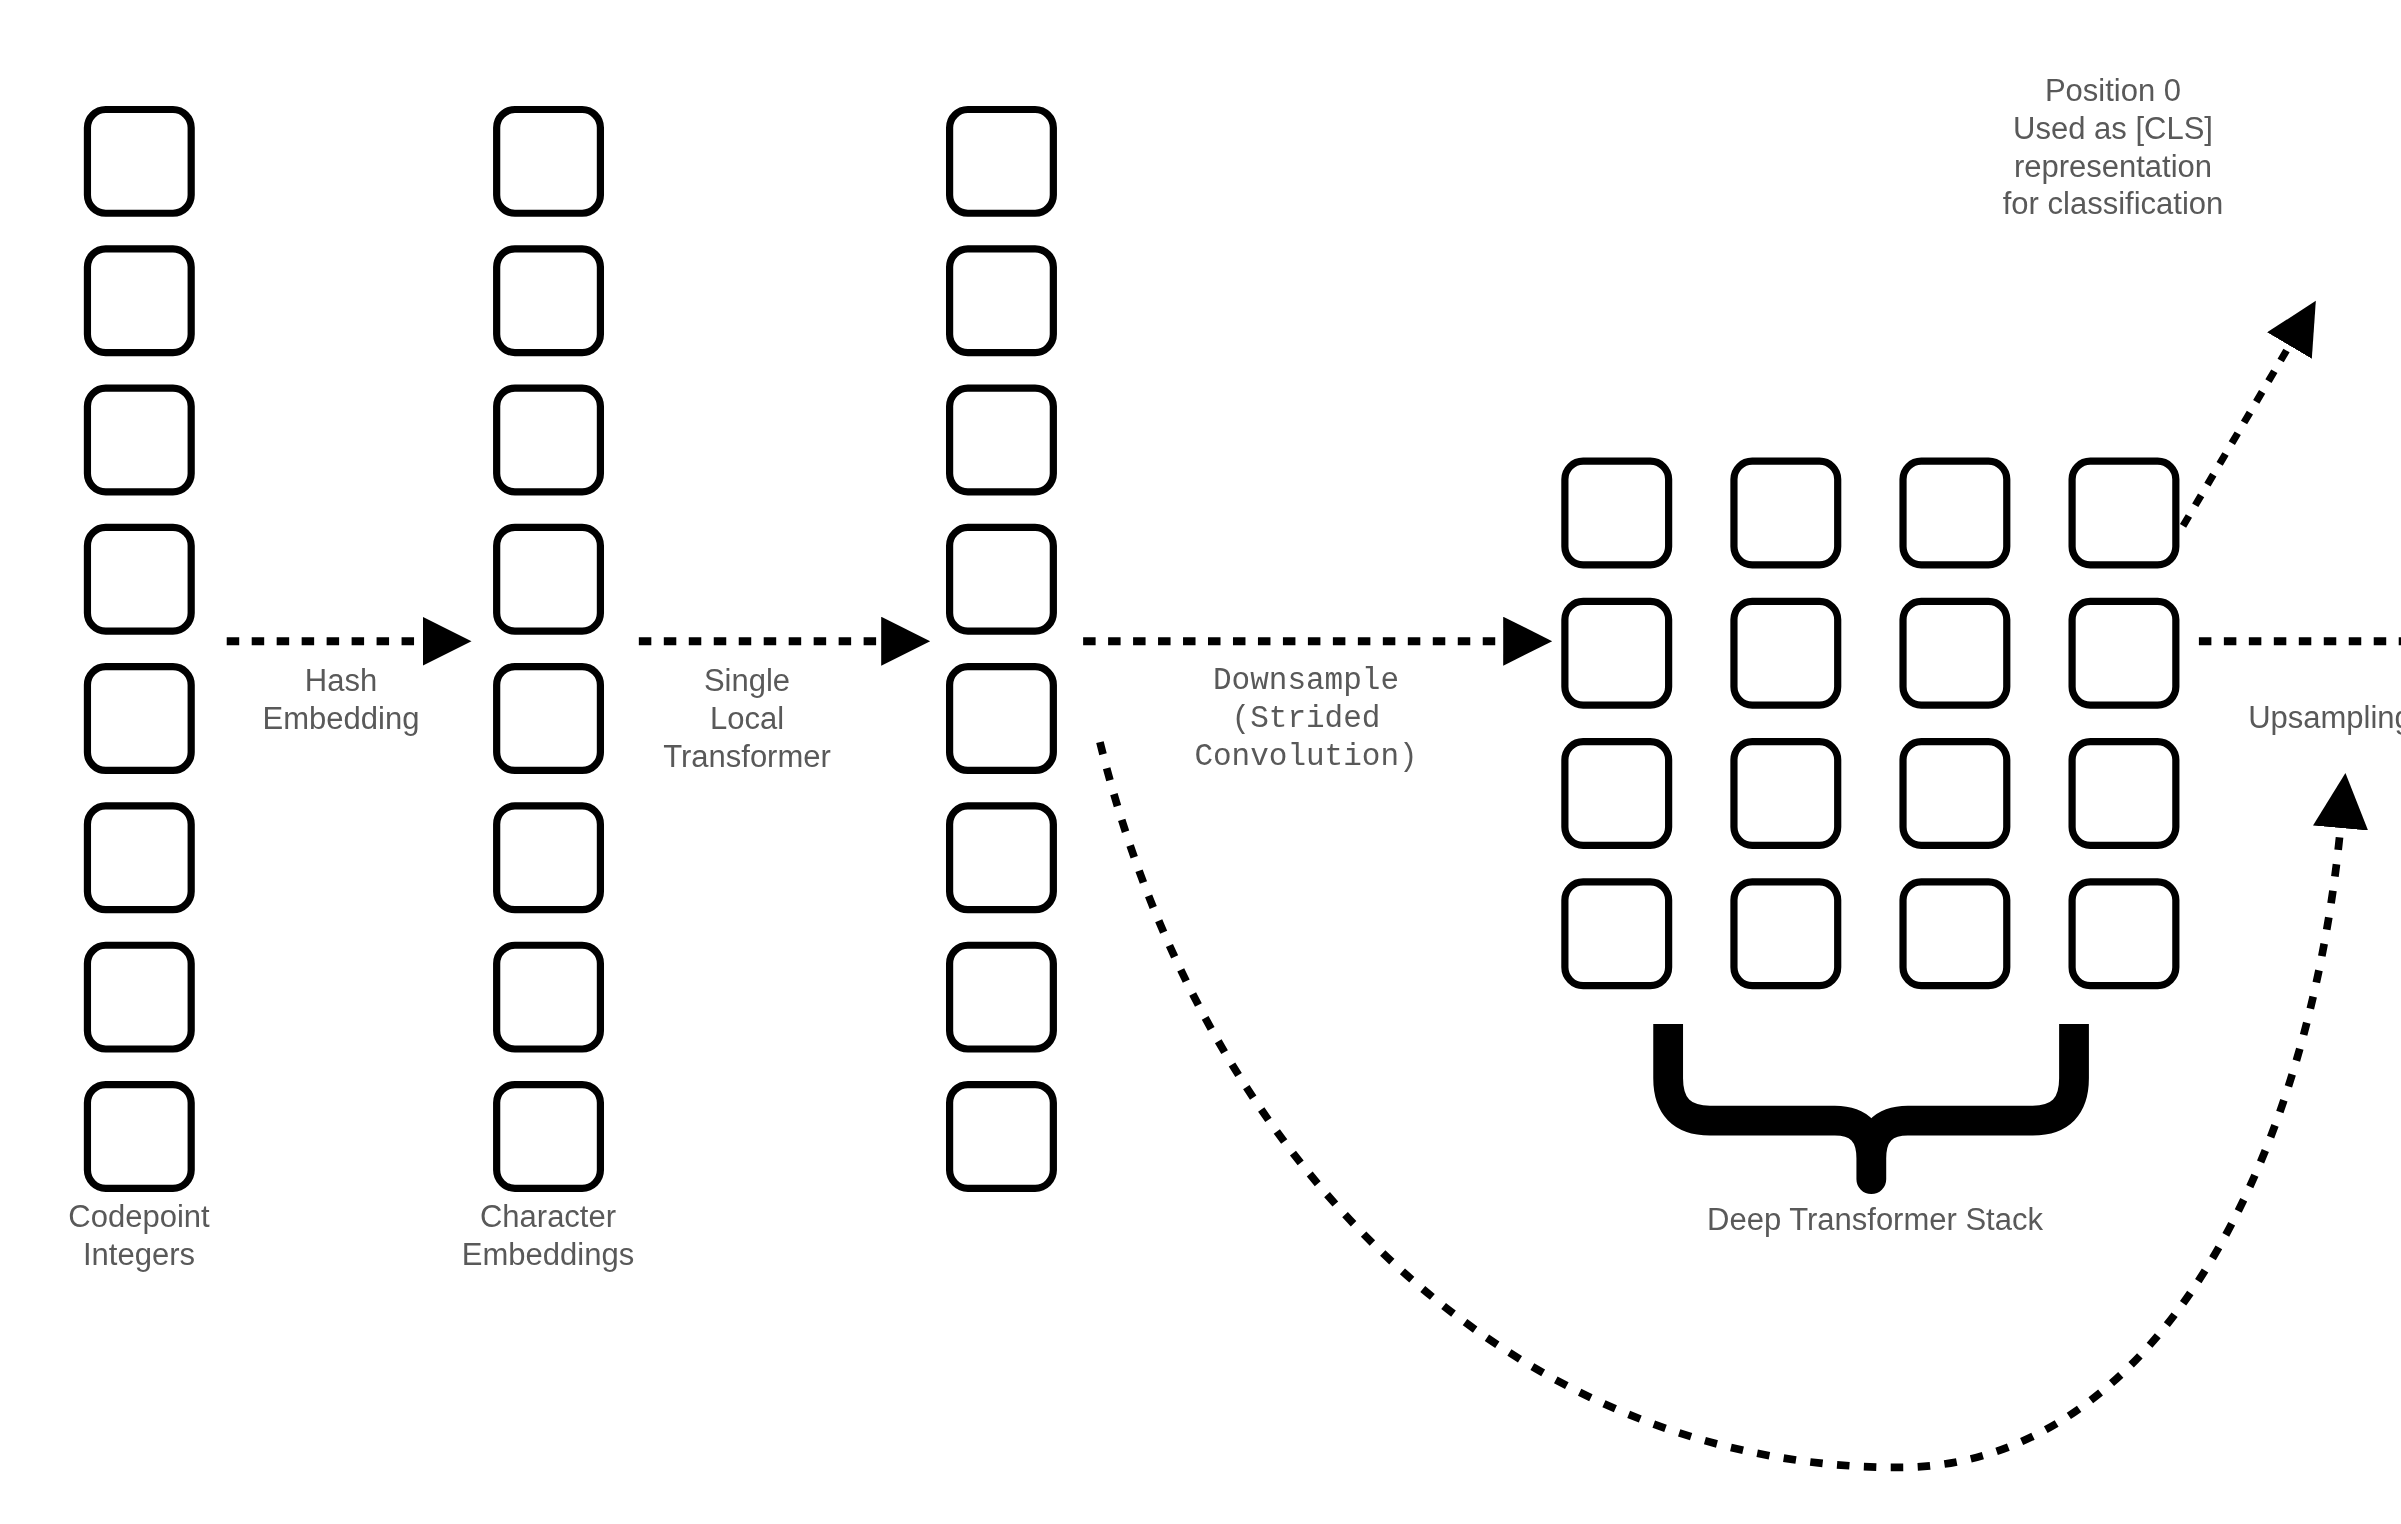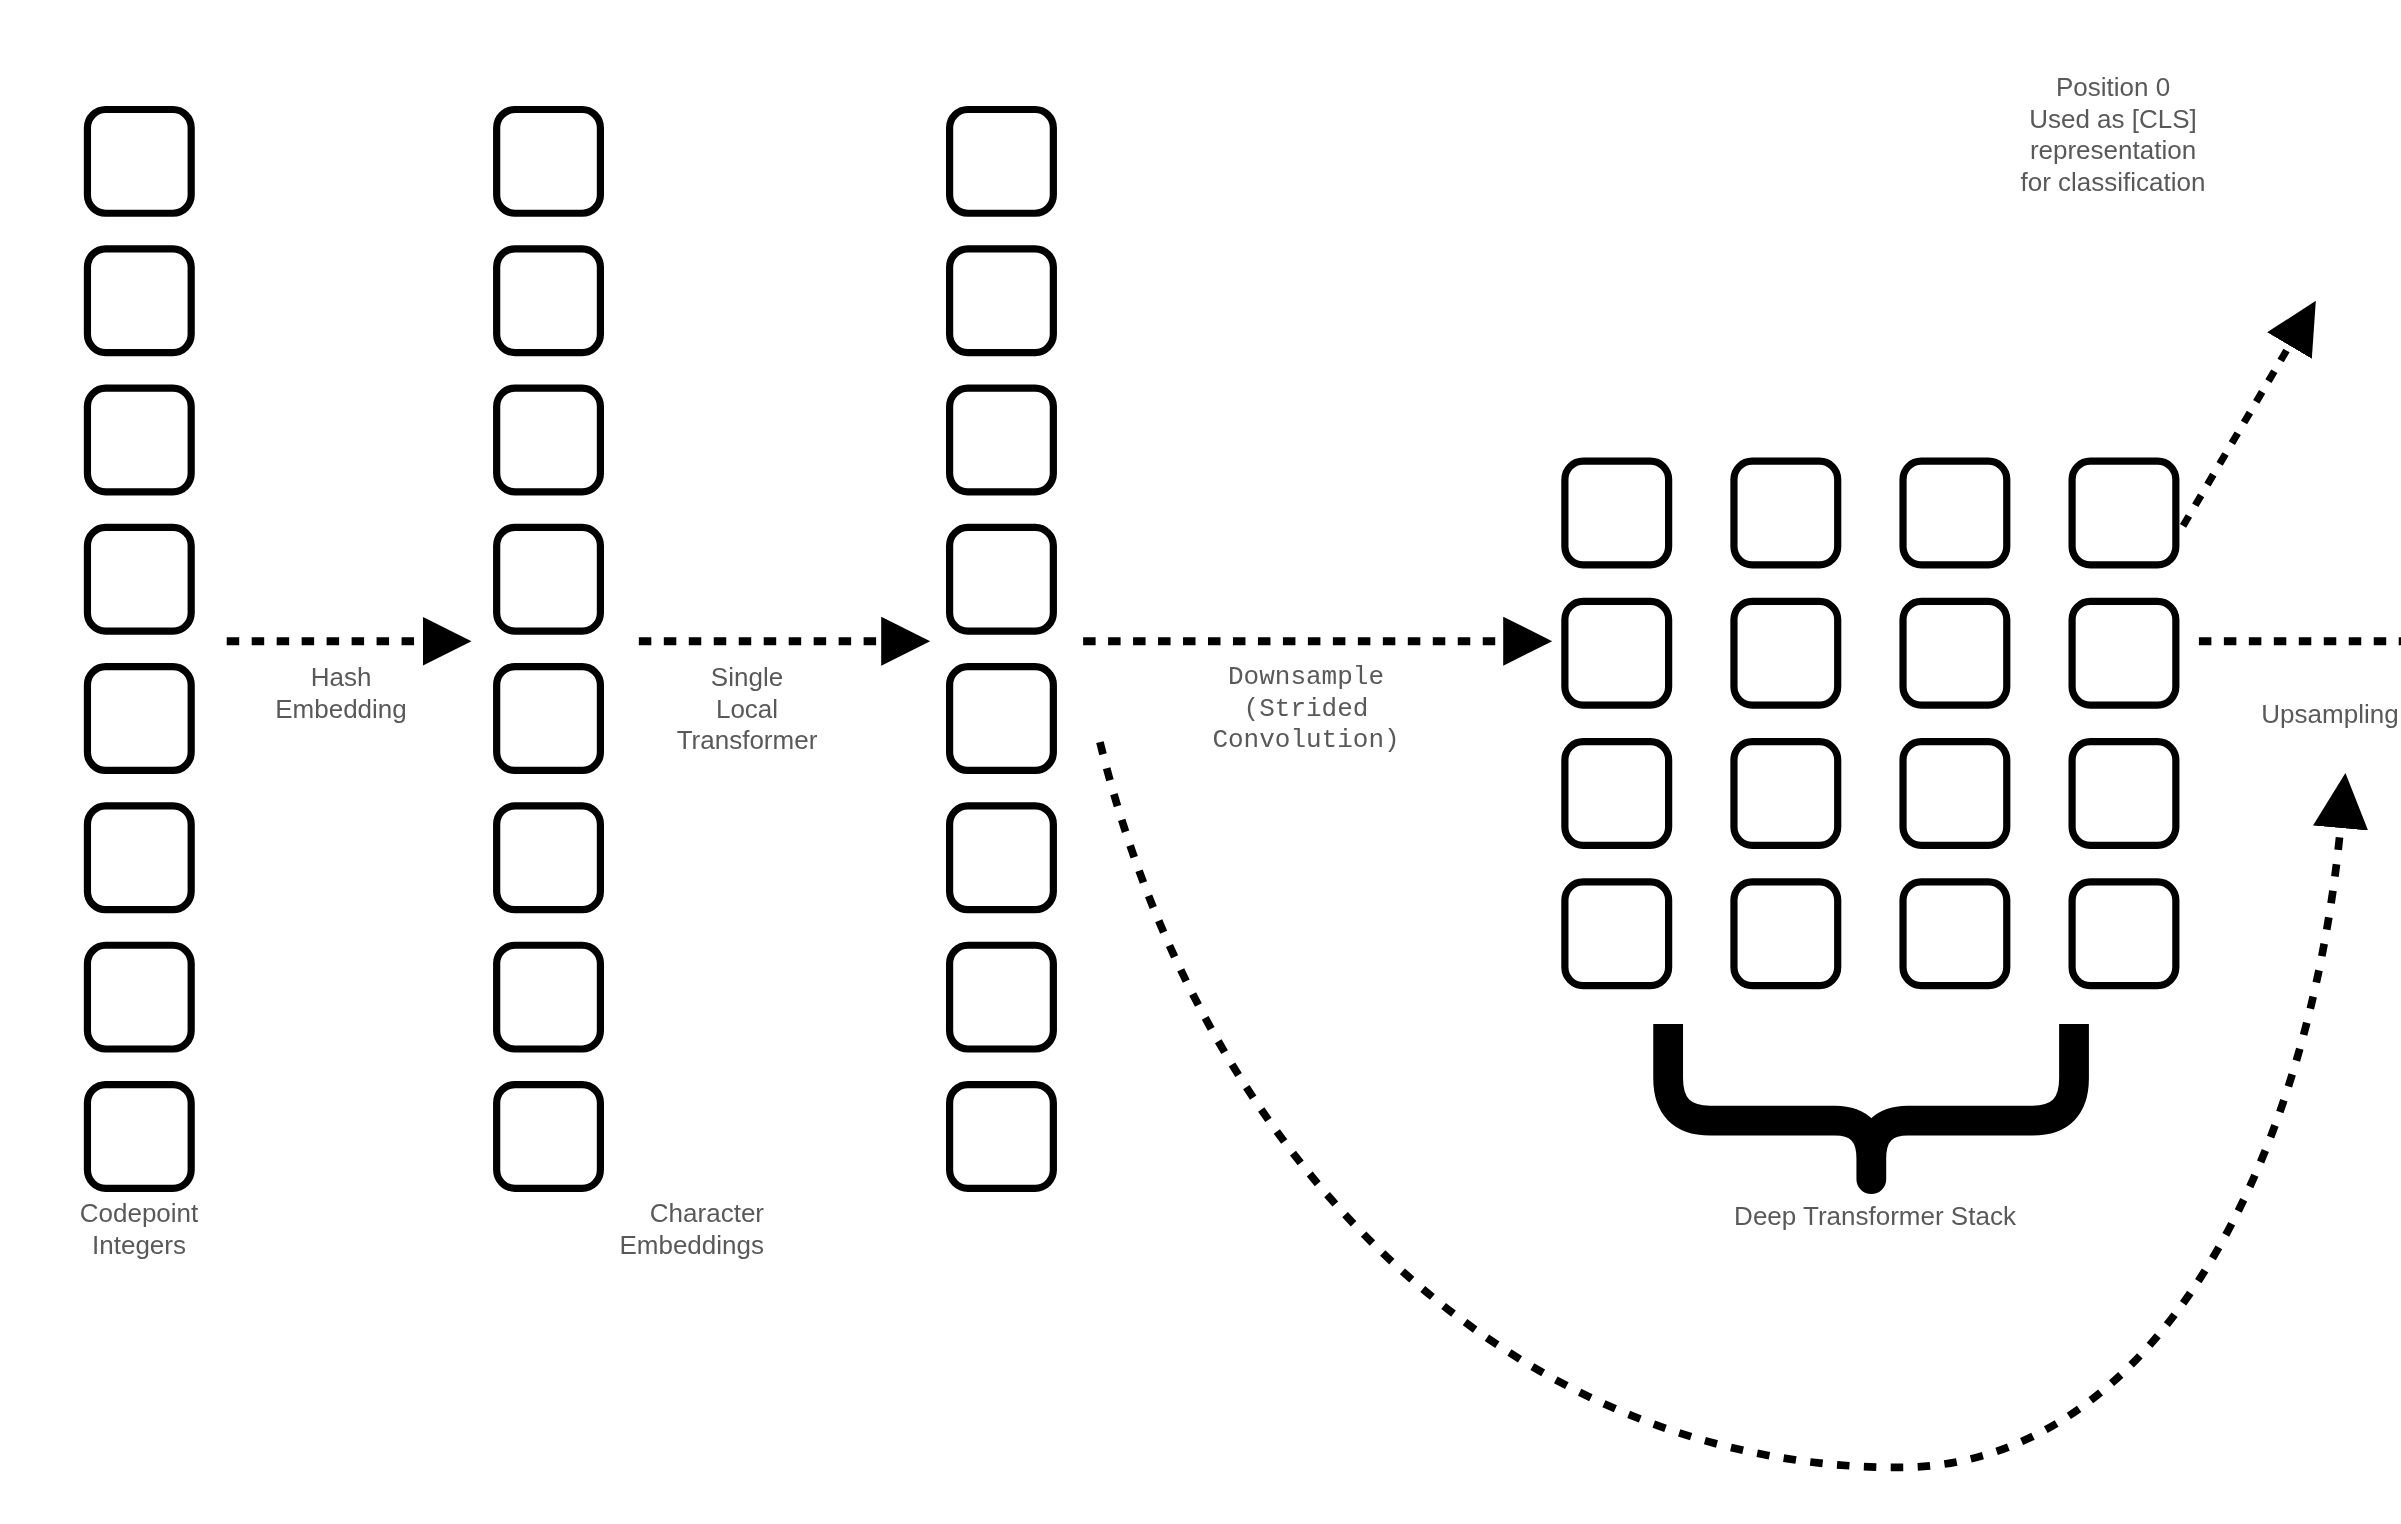--- a/index.html
+++ b/index.html
@@ -1,20 +1,20 @@
 <!DOCTYPE html>
 <html style="font-size:7.7px"><head>
 <meta charset="utf-8">
 <style>
   html,body{margin:0;padding:0;background:#ffffff;}
   body{font-family:"Liberation Sans",sans-serif;}
   #stage{position:relative;width:3307px;height:1525px;background:#ffffff;overflow:hidden;}
   svg.layer{position:absolute;left:0;top:0;width:3307px;height:1525px;}
   .lbl{position:absolute;color:#595959;font-family:"Liberation Sans",sans-serif;
-       font-size:26px;line-height:1.22;text-align:center;white-space:pre-line;}
+       font-size:31px;line-height:1.22;text-align:center;white-space:pre-line;}
   .lbl.col{width:432px;}
   .lbl.arrow{width:346px;}
 </style>
 </head>
 <body>
 
 <div id="stage">
 
   <svg class="layer" viewBox="0 0 6885 3175">
     <defs>
@@ -124,21 +124,21 @@
              L 3896 2412
              Q 3896 2333 3972 2333
              L 4232 2333
              Q 4318 2333 4318 2245
              L 4318 2132" fill="none" stroke="#000" stroke-width="62" stroke-linecap="butt" stroke-linejoin="round"></path>
   </svg>
 
   <div class="lbl col" style="left:-77px;top:1198px;">Codepoint
 Integers</div>
 
-  <div class="lbl col" style="left:332px;top:1198px;text-align:right;">Character
+  <div class="lbl col" style="left:332px;top:1198px;">Character
 Embeddings</div>
 
 
   <div class="lbl col" style="left:2398px;top:1215px;">Concatenated
 Representations</div>
 
   <div class="lbl" style="left:1515px;top:1201px;width:720px;">Deep Transformer Stack</div>
 
   <div class="lbl arrow" style="left:574px;top:662px;">Single
 Local

